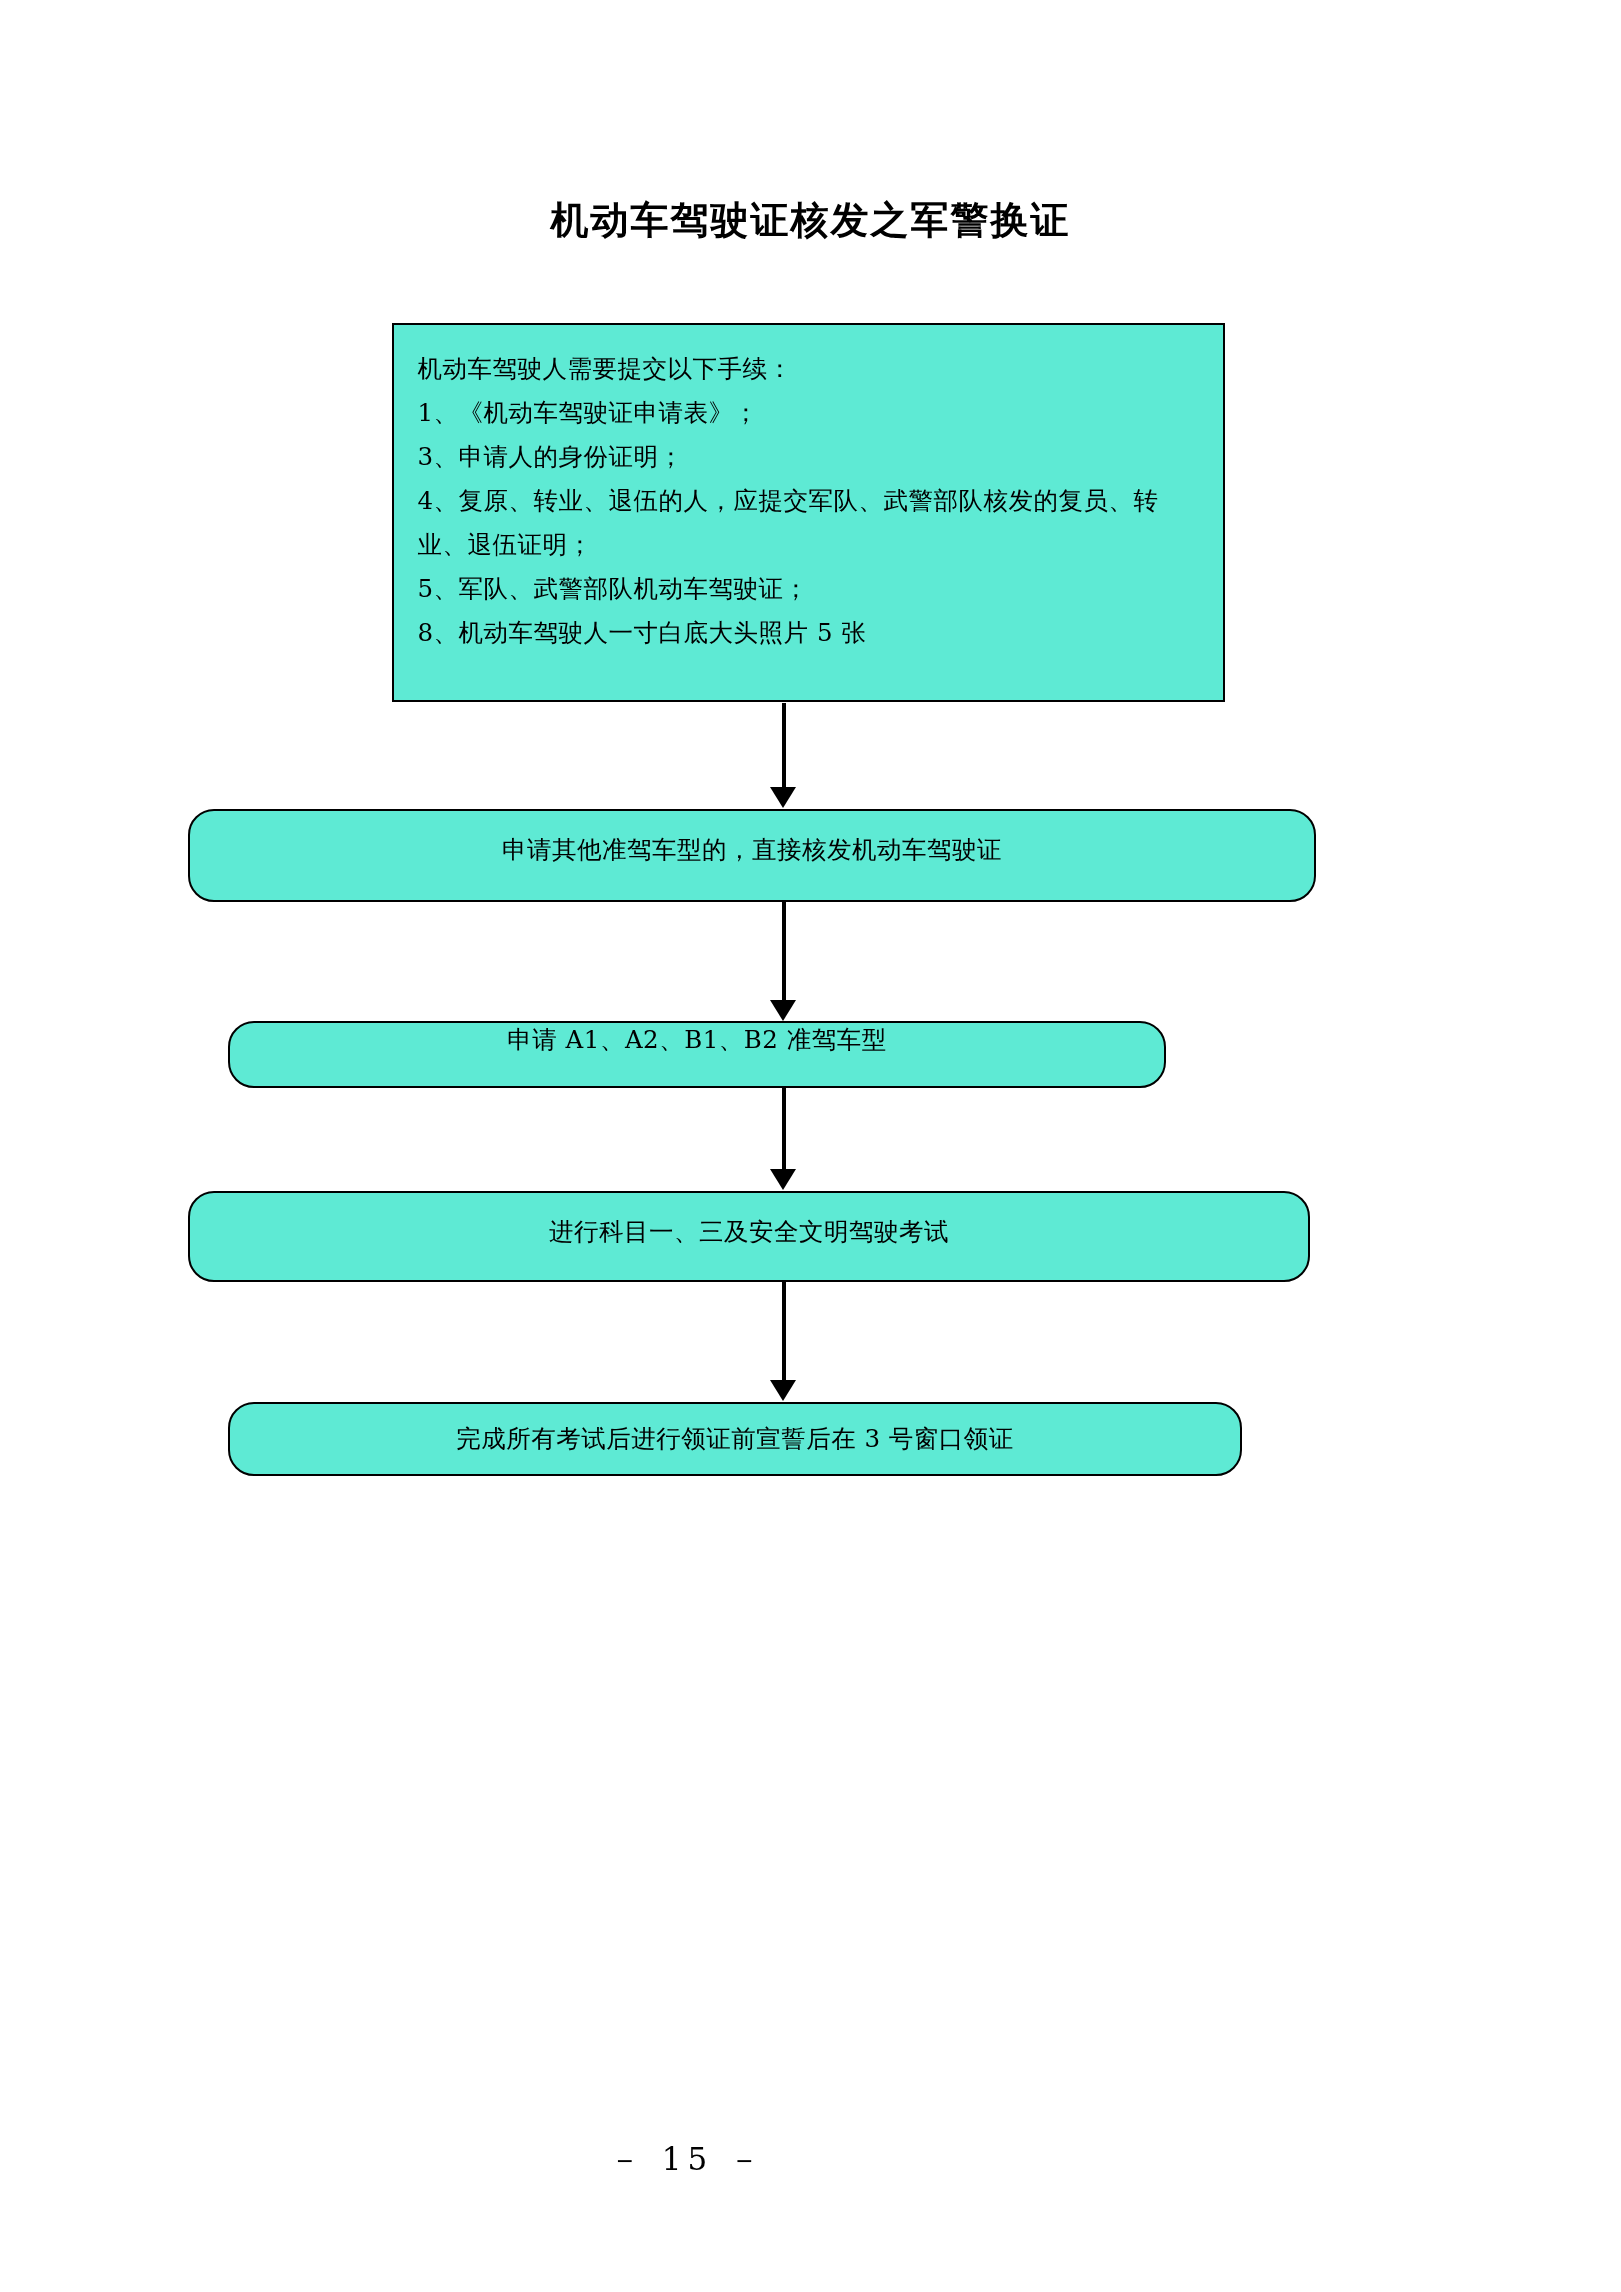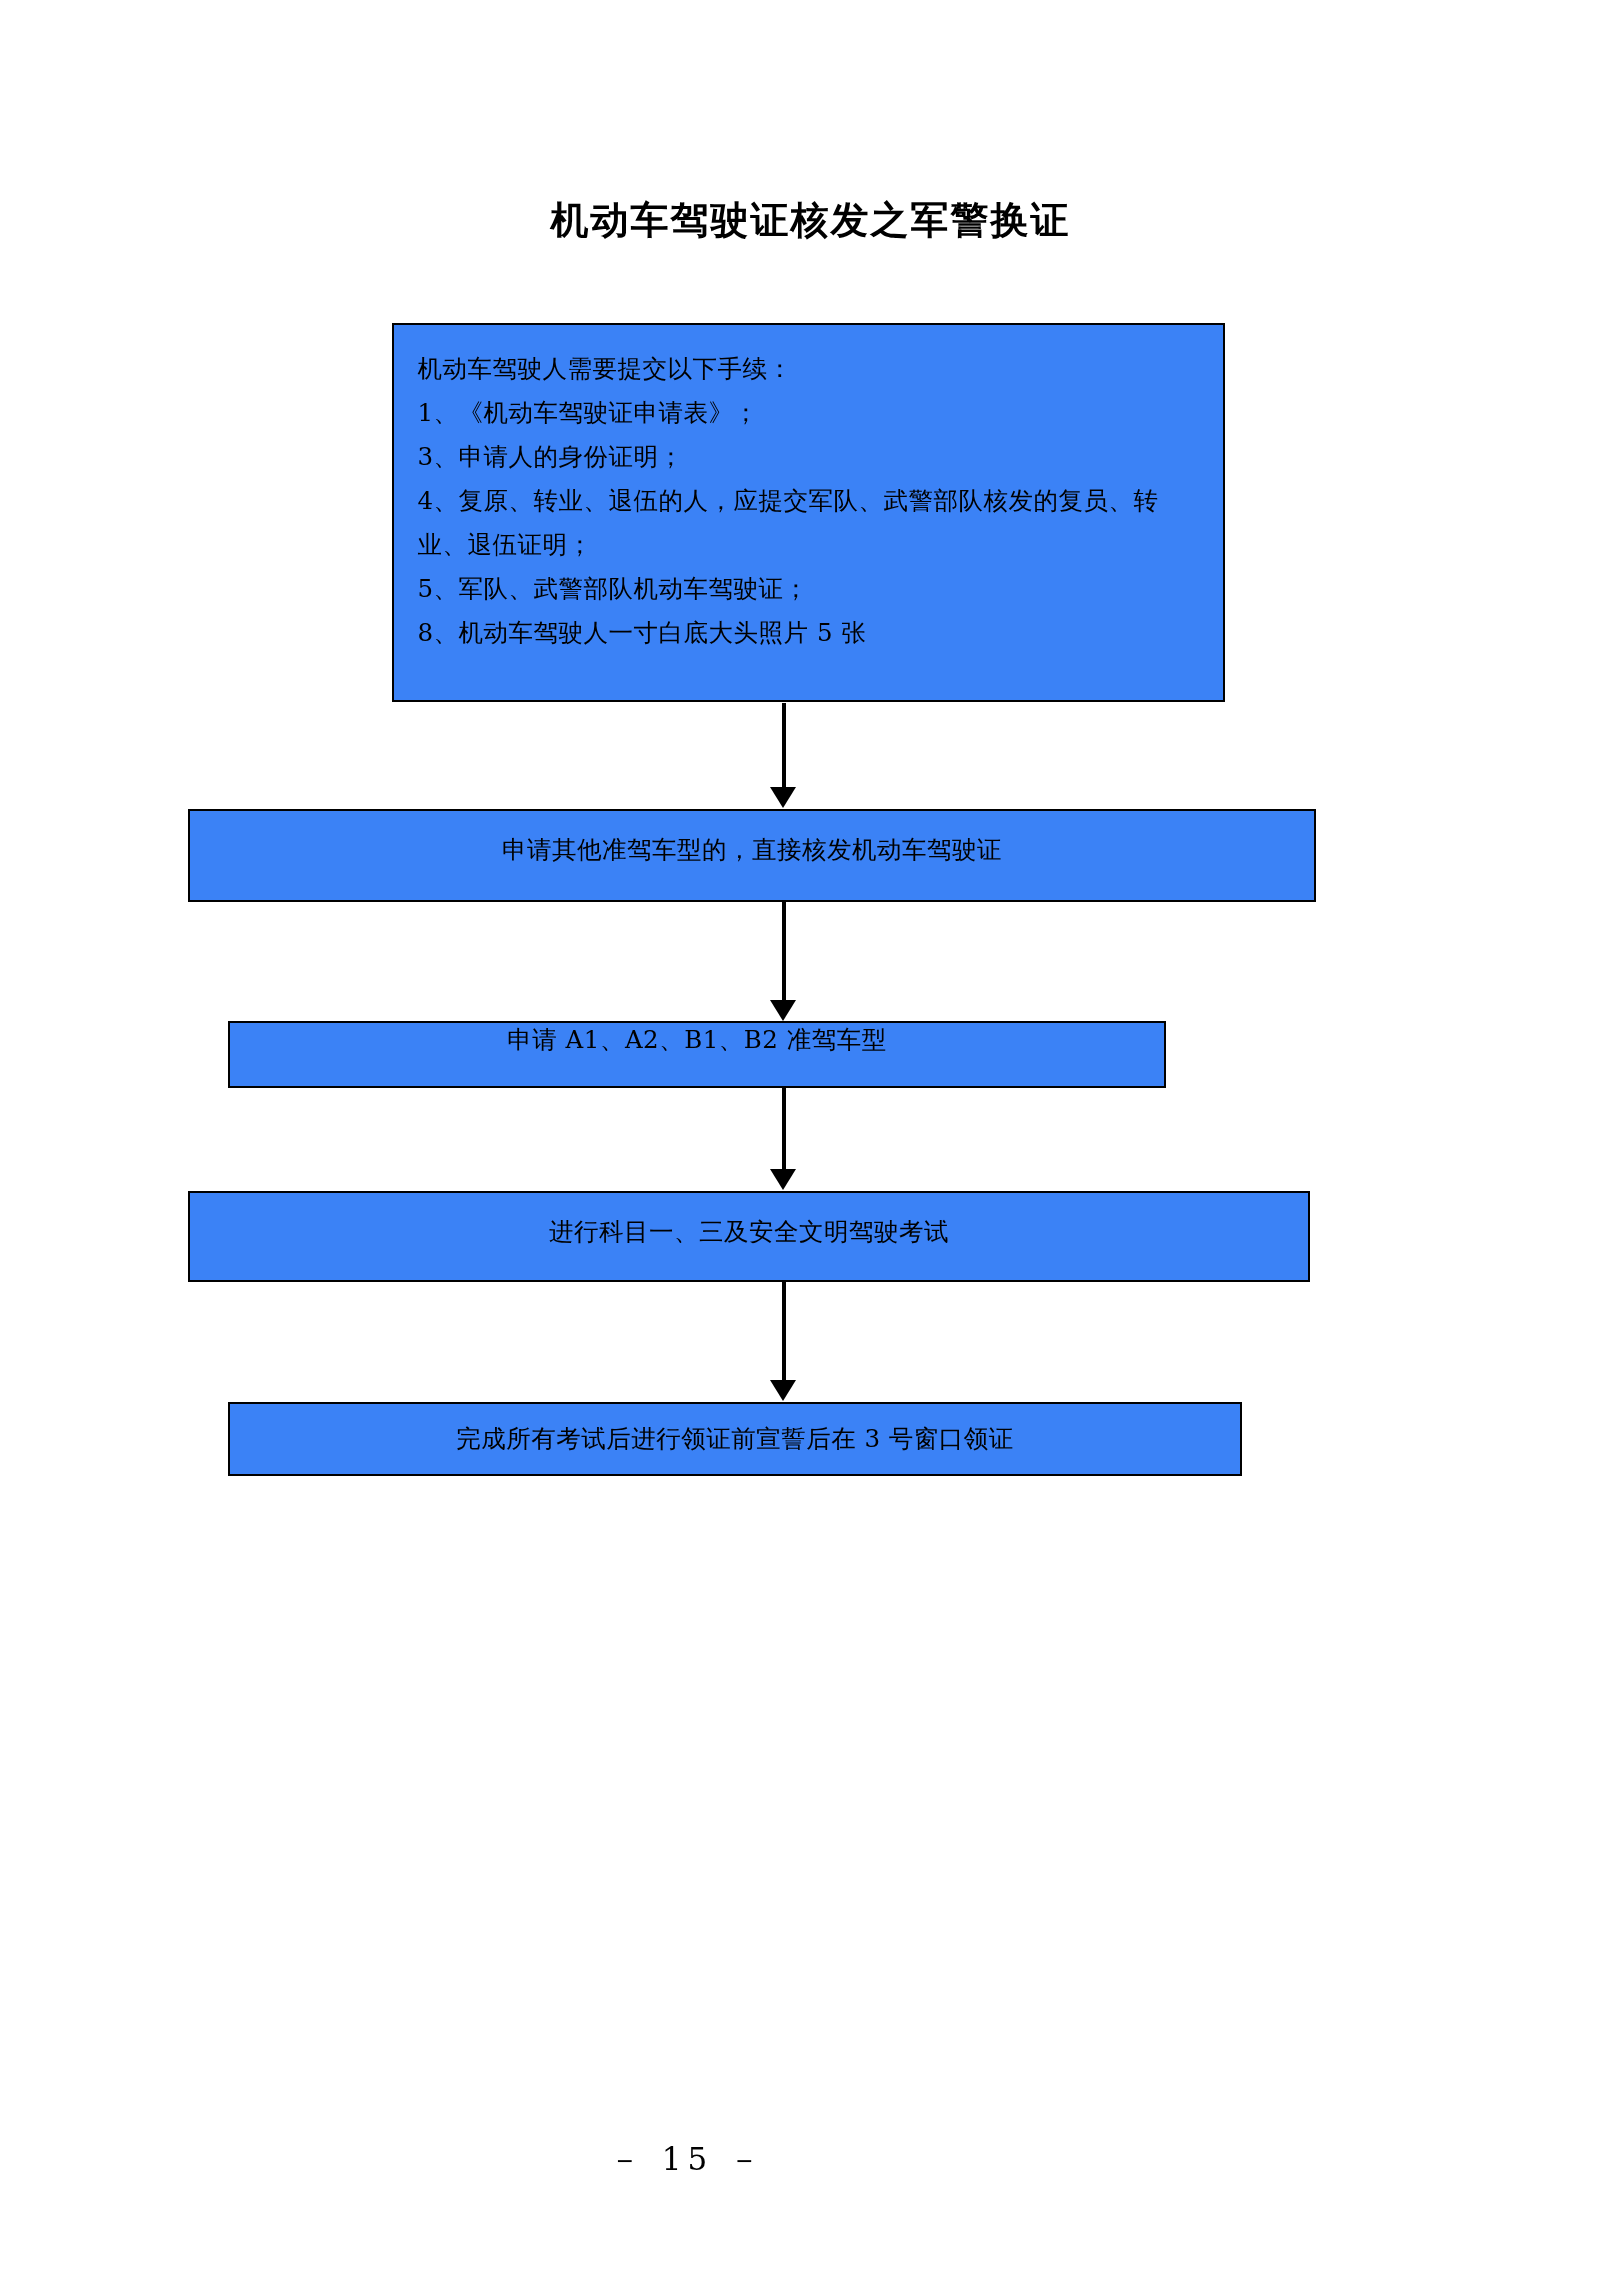--- a/index.html
+++ b/index.html
@@ -33,21 +33,21 @@
     letter-spacing: 2px;
     line-height: 51px;
     white-space: nowrap;
   }
 
   
   .flow-box {
     position: absolute;
     box-sizing: border-box;
     border: 2px solid #000000;
-    background: #3b82f6;
+    background: #5eead4;
   }
 
   .box-requirements {
     left: 392px;
     top: 323px;
     width: 833px;
     height: 379px;
     padding: 21.6px 23.5px 0 23.5px;
   }
   .req-line {
@@ -58,20 +58,21 @@
     white-space: nowrap;
   }
   .req-line.wrap {
     white-space: normal;
   }
 
   .box-step {
     display: flex;
     align-items: flex-start;
     justify-content: center;
+    border-radius: 26px;
   }
   .box-step-text {
     font-family: "DejaVu Serif", "Liberation Serif", serif;
     font-size: 24.5px;
     letter-spacing: 0.5px;
     white-space: nowrap;
   }
 
   .box-issue-other {
     left: 188px;

